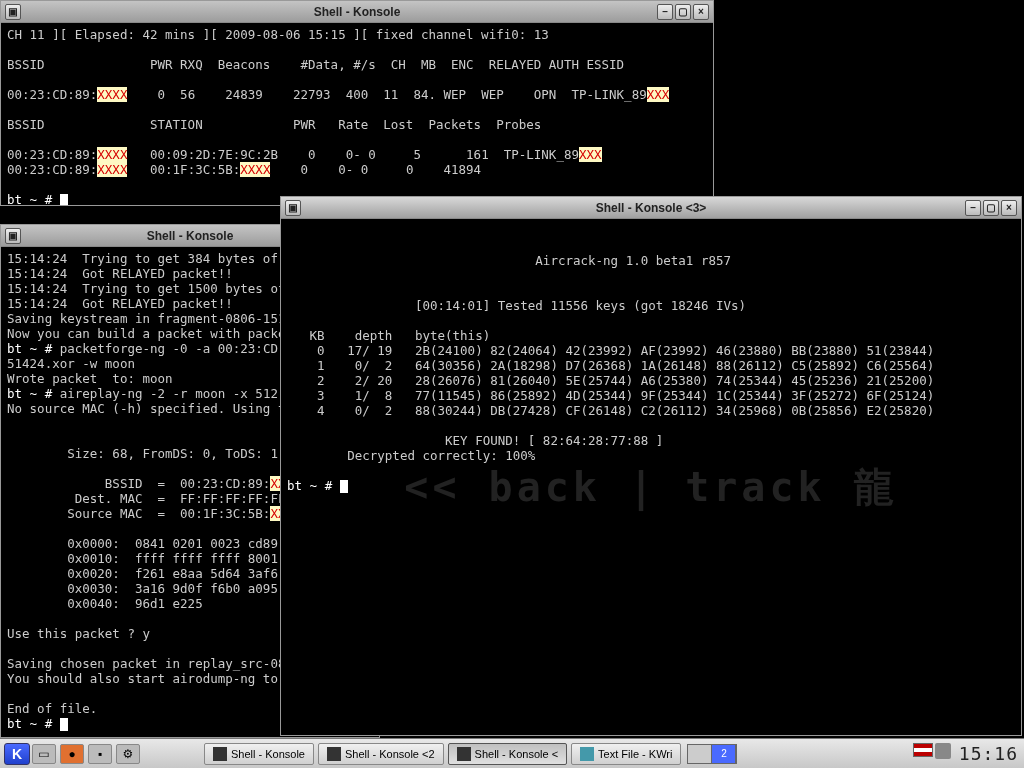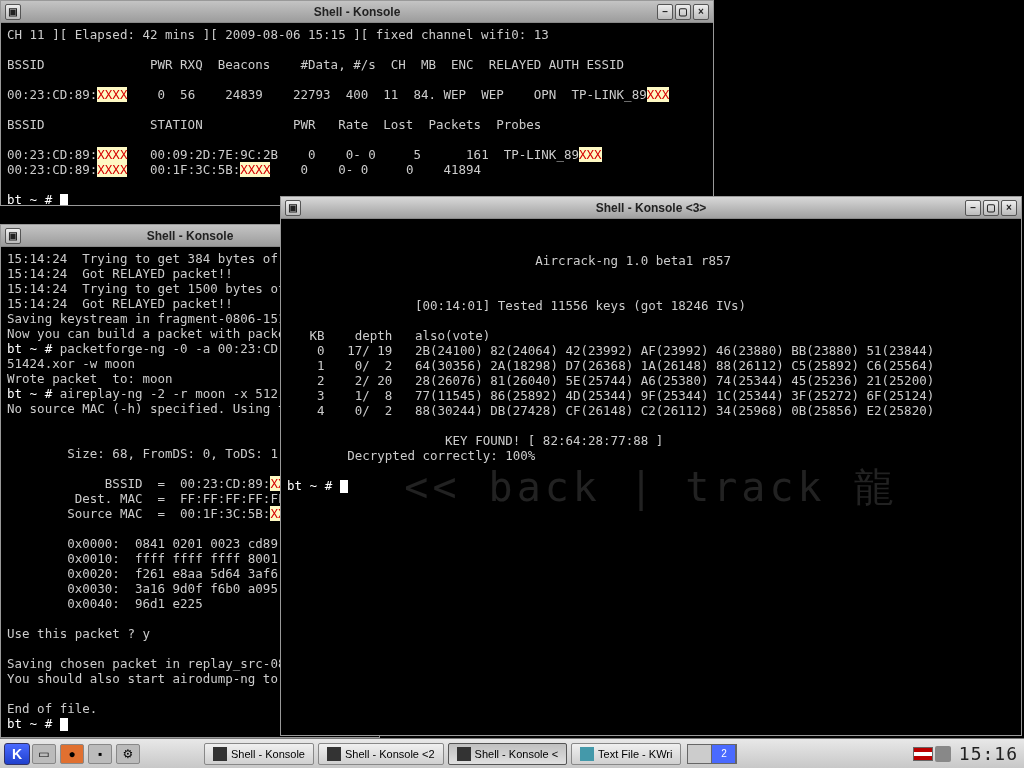--- a/index.html
+++ b/index.html
@@ -12,32 +12,32 @@
 .tb-left { position:absolute; left:4px; display:flex; gap:2px; }
 .tb-right { position:absolute; right:4px; display:flex; gap:2px; }
 .tb-btn { width:16px; height:16px; background:linear-gradient(#eee,#bbb); border:1px solid #555; border-radius:2px; font-size:10px; line-height:14px; text-align:center; color:#222; cursor:pointer; }
 
 .term { padding:4px 6px; color:#ccc; font-size:12.5px; line-height:15px; white-space:pre; overflow:hidden; height:calc(100% - 22px); }
 .red { color:#ffffff; }
 .redbg { background:#fef9c3; color:#d60000; }
 .cur { background:#fff; display:inline-block; width:8px; height:13px; vertical-align:text-bottom; }
 
 
-.bt-logo { position:absolute; left:50%; top:52%; transform:translate(-50%,-50%); font-size:40px; color:#222; letter-spacing:4px; white-space:nowrap; font-weight:normal; pointer-events:none; }
+.bt-logo { position:absolute; left:50%; top:52%; transform:translate(-50%,-50%); font-size:40px; color:#222; letter-spacing:4px; white-space:nowrap; font-weight:bold; pointer-events:none; }
 
 #taskbar { position:absolute; left:0; bottom:0; width:100%; height:30px; background:linear-gradient(#e8e8e8,#c8c8c8); border-top:1px solid #777; display:flex; align-items:center; font-family:Arial,sans-serif; font-size:11px; }
 .tb-icon { width:24px; height:20px; margin:0 2px; background:#bbb; border:1px solid #888; display:flex; align-items:center; justify-content:center; font-size:12px; cursor:pointer; border-radius:2px; }
 .kmenu { width:26px; height:22px; margin-left:4px; background:linear-gradient(#4a6aff,#2040cc); border:1px solid #336; border-radius:3px; color:#fff; font-weight:bold; display:flex; align-items:center; justify-content:center; font-size:14px; cursor:pointer; }
 .taskbtn { height:22px; padding:0 8px; margin:0 2px; background:linear-gradient(#f0f0f0,#d0d0d0); border:1px solid #888; border-radius:2px; display:flex; align-items:center; gap:4px; cursor:pointer; max-width:150px; white-space:nowrap; }
 .taskbtn.active { background:linear-gradient(#c0c0c0,#e0e0e0); border-color:#555; }
 .task-icon { width:14px; height:14px; background:#333; display:inline-block; }
 .pager { display:flex; margin:0 4px; border:1px solid #666; }
 .pager-cell { width:24px; height:18px; background:#ccc; border-right:1px solid #666; font-size:10px; display:flex; align-items:center; justify-content:center; cursor:pointer; }
 .pager-cell.active { background:#4a6aff; color:#fff; }
-.tray { margin-left:auto; display:flex; align-items:center; gap:2px; margin-right:6px;padding-left:16px; }
+.tray { margin-left:auto; display:flex; gap:2px; margin-right:6px;padding-left:16px; }
 .clock { font-family:"DejaVu Sans Mono",monospace; font-size:18px; letter-spacing:1px; color:#222; margin-left:6px; }
 .flag { width:20px; height:14px; background:linear-gradient(#b00 33%,#fff 33% 66%,#b00 66%); border:1px solid #666; font-size:7px; overflow:hidden; }
 .tray-ico { width:16px;height:16px;background:#888;border-radius:2px; }
 </style>
 </head>
 <body>
 
 <div id="desktop">
 
   <div class="win" style="left:0;top:0;width:714px;height:206px;">
@@ -124,21 +124,21 @@
         <div class="tb-btn">×</div>
       </div>
     </div>
     <div class="term" style="position:relative;">
       <div class="bt-logo">&lt;&lt; back | track 龍</div>
 <span>                                 Aircrack-ng 1.0 beta1 r857</span>
 
 
 <span>                 [00:14:01] Tested 11556 keys (got 18246 IVs)</span>
 
-<span>   KB    depth   also(vote)</span>
+<span>   KB    depth   byte(this)</span>
 <span>    0   17/ 19   2B(24100) 82(24064) 42(23992) AF(23992) 46(23880) BB(23880) 51(23844)</span>
 <span>    1    0/  2   64(30356) 2A(18298) D7(26368) 1A(26148) 88(26112) C5(25892) C6(25564)</span>
 <span>    2    2/ 20   28(26076) 81(26040) 5E(25744) A6(25380) 74(25344) 45(25236) 21(25200)</span>
 <span>    3    1/  8   77(11545) 86(25892) 4D(25344) 9F(25344) 1C(25344) 3F(25272) 6F(25124)</span>
 <span>    4    0/  2   88(30244) DB(27428) CF(26148) C2(26112) 34(25968) 0B(25856) E2(25820)</span>
 
 <span>                     KEY FOUND! [ 82:64:28:77:88 ]</span>
 <span>        Decrypted correctly: 100%</span>
 
 <span class="red">bt ~ # </span><span class="cur"></span></div>

